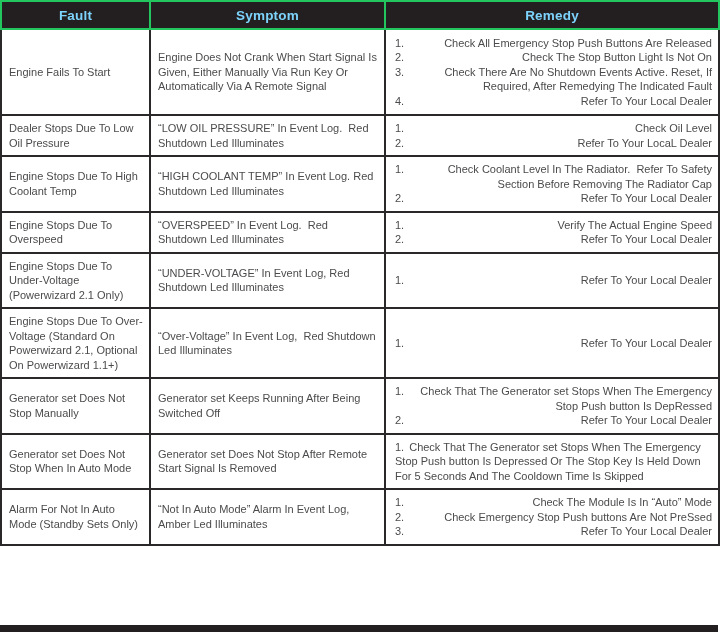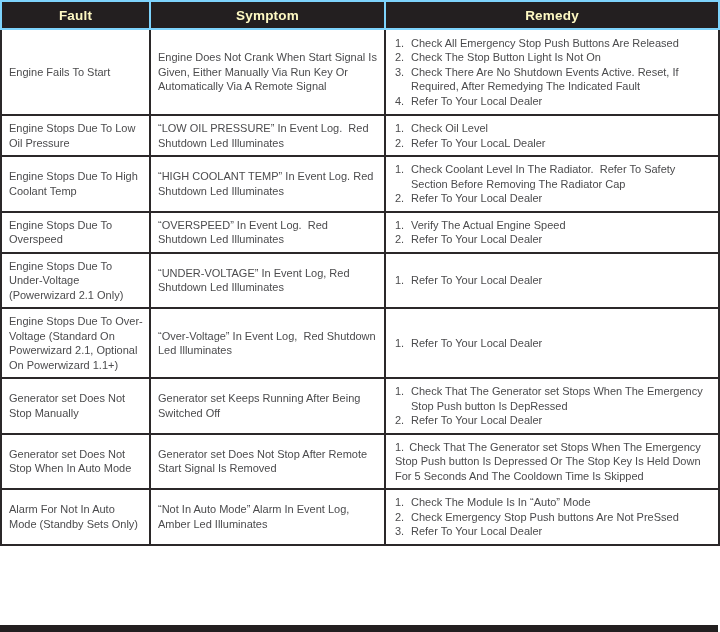--- a/index.html
+++ b/index.html
@@ -20,41 +20,41 @@
     margin: 0;
   }
   table.trouble col.c1 { width: 149px; }
   table.trouble col.c2 { width: 235px; }
   table.trouble col.c3 { width: 334px; }
   thead tr {
     background: #231f20;
     height: 28px;
   }
   thead th {
-    color: #fef9c3;
+    color: #7dd3fc;
     font-size: 13.5px;
     font-weight: bold;
     text-align: center;
-    border: 2px solid #7dd3fc;
+    border: 2px solid #22c55e;
     padding: 0;
     letter-spacing: 0.2px;
   }
   tbody td {
     border: 2px solid #2b2829;
     vertical-align: middle;
     padding: 5px 6px 5px 7px;
     font-size: 11px;
     line-height: 14.5px;
     box-sizing: border-box;
   }
   .cell-text { white-space: pre-wrap; }
   td.remedy { padding-left: 9px; }
   .remedy-item { display: flex; }
   .remedy-item .num { flex: 0 0 16px; white-space: pre; }
-  .remedy-item .txt { flex: 1 1 auto; white-space: pre-wrap; }
+  .remedy-item .txt { flex: 1 1 auto; white-space: pre-wrap; text-align: right; }
   .remedy-item.flat { display: block; }
   .remedy-item.flat .num { margin-right: 5px; }
   .bottom-bar {
     position: absolute;
     left: 0;
     bottom: 0;
     width: 718px;
     height: 7px;
     background: #231f20;
   }
@@ -100,21 +100,21 @@
             </div>
           <div class="remedy-item">
               <span class="num">4.</span>
               <span class="txt">Refer To Your Local Dealer</span>
             </div>
         </td>
       </tr>
 
       <tr style="height:38px">
         <td class="fault">
-            <div class="cell-text">Engine Stops Due To Low Oil Pressure</div>
+            <div class="cell-text">Dealer Stops Due To Low Oil Pressure</div>
           </td>
         <td class="symptom">
             <div class="cell-text">“LOW OIL PRESSURE” In Event Log.  Red Shutdown Led Illuminates</div>
           </td>
         <td class="remedy">
           <div class="remedy-item">
               <span class="num">1.</span>
               <span class="txt">Check Oil Level</span>
             </div>
           <div class="remedy-item">

